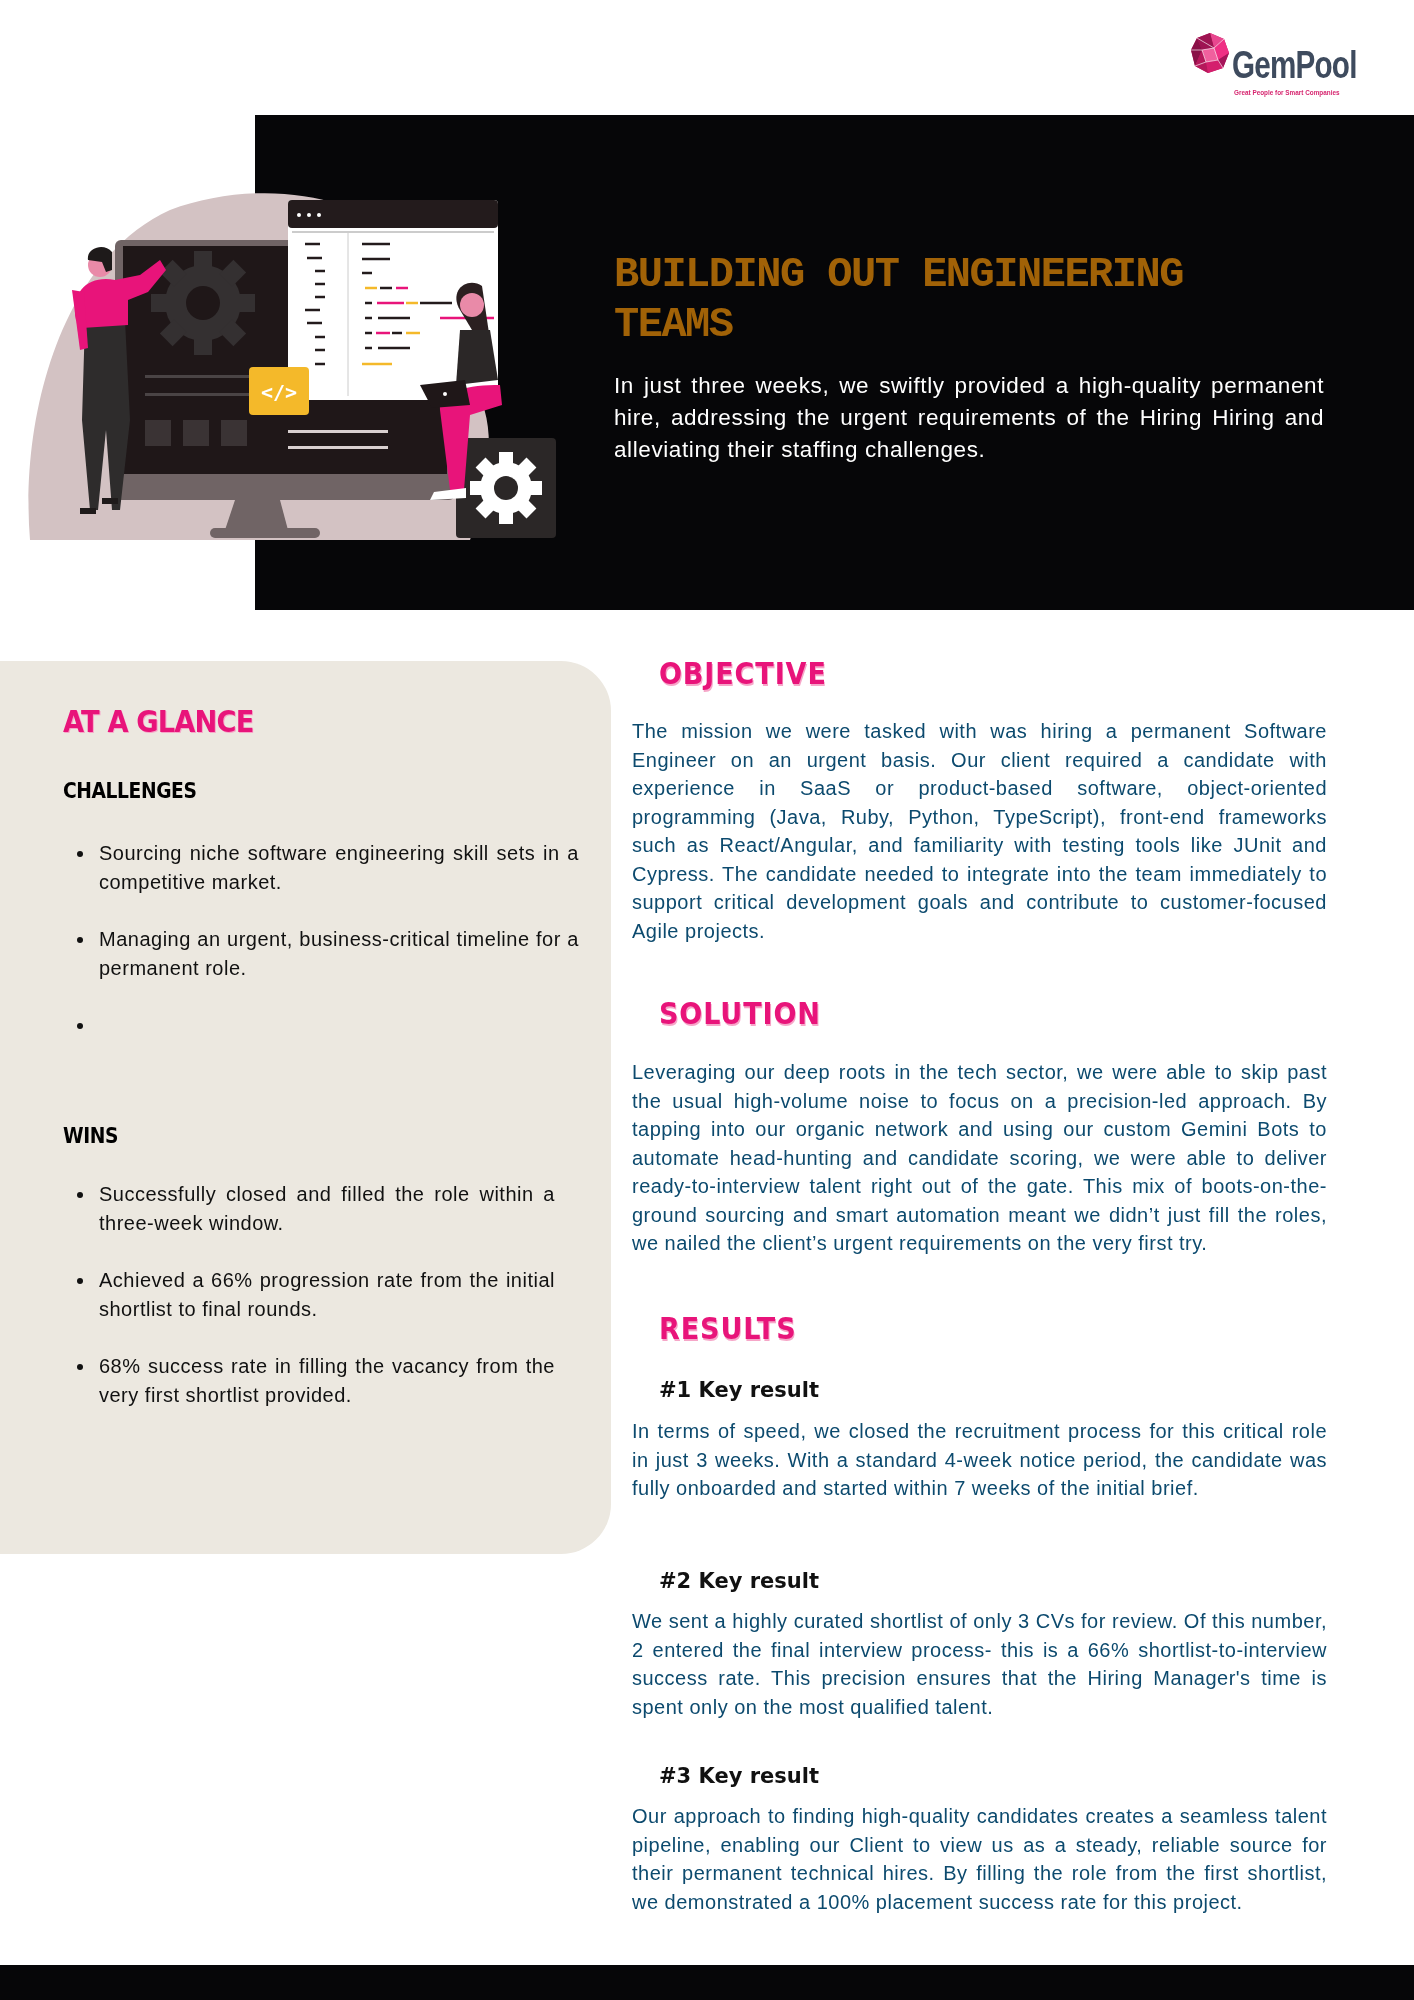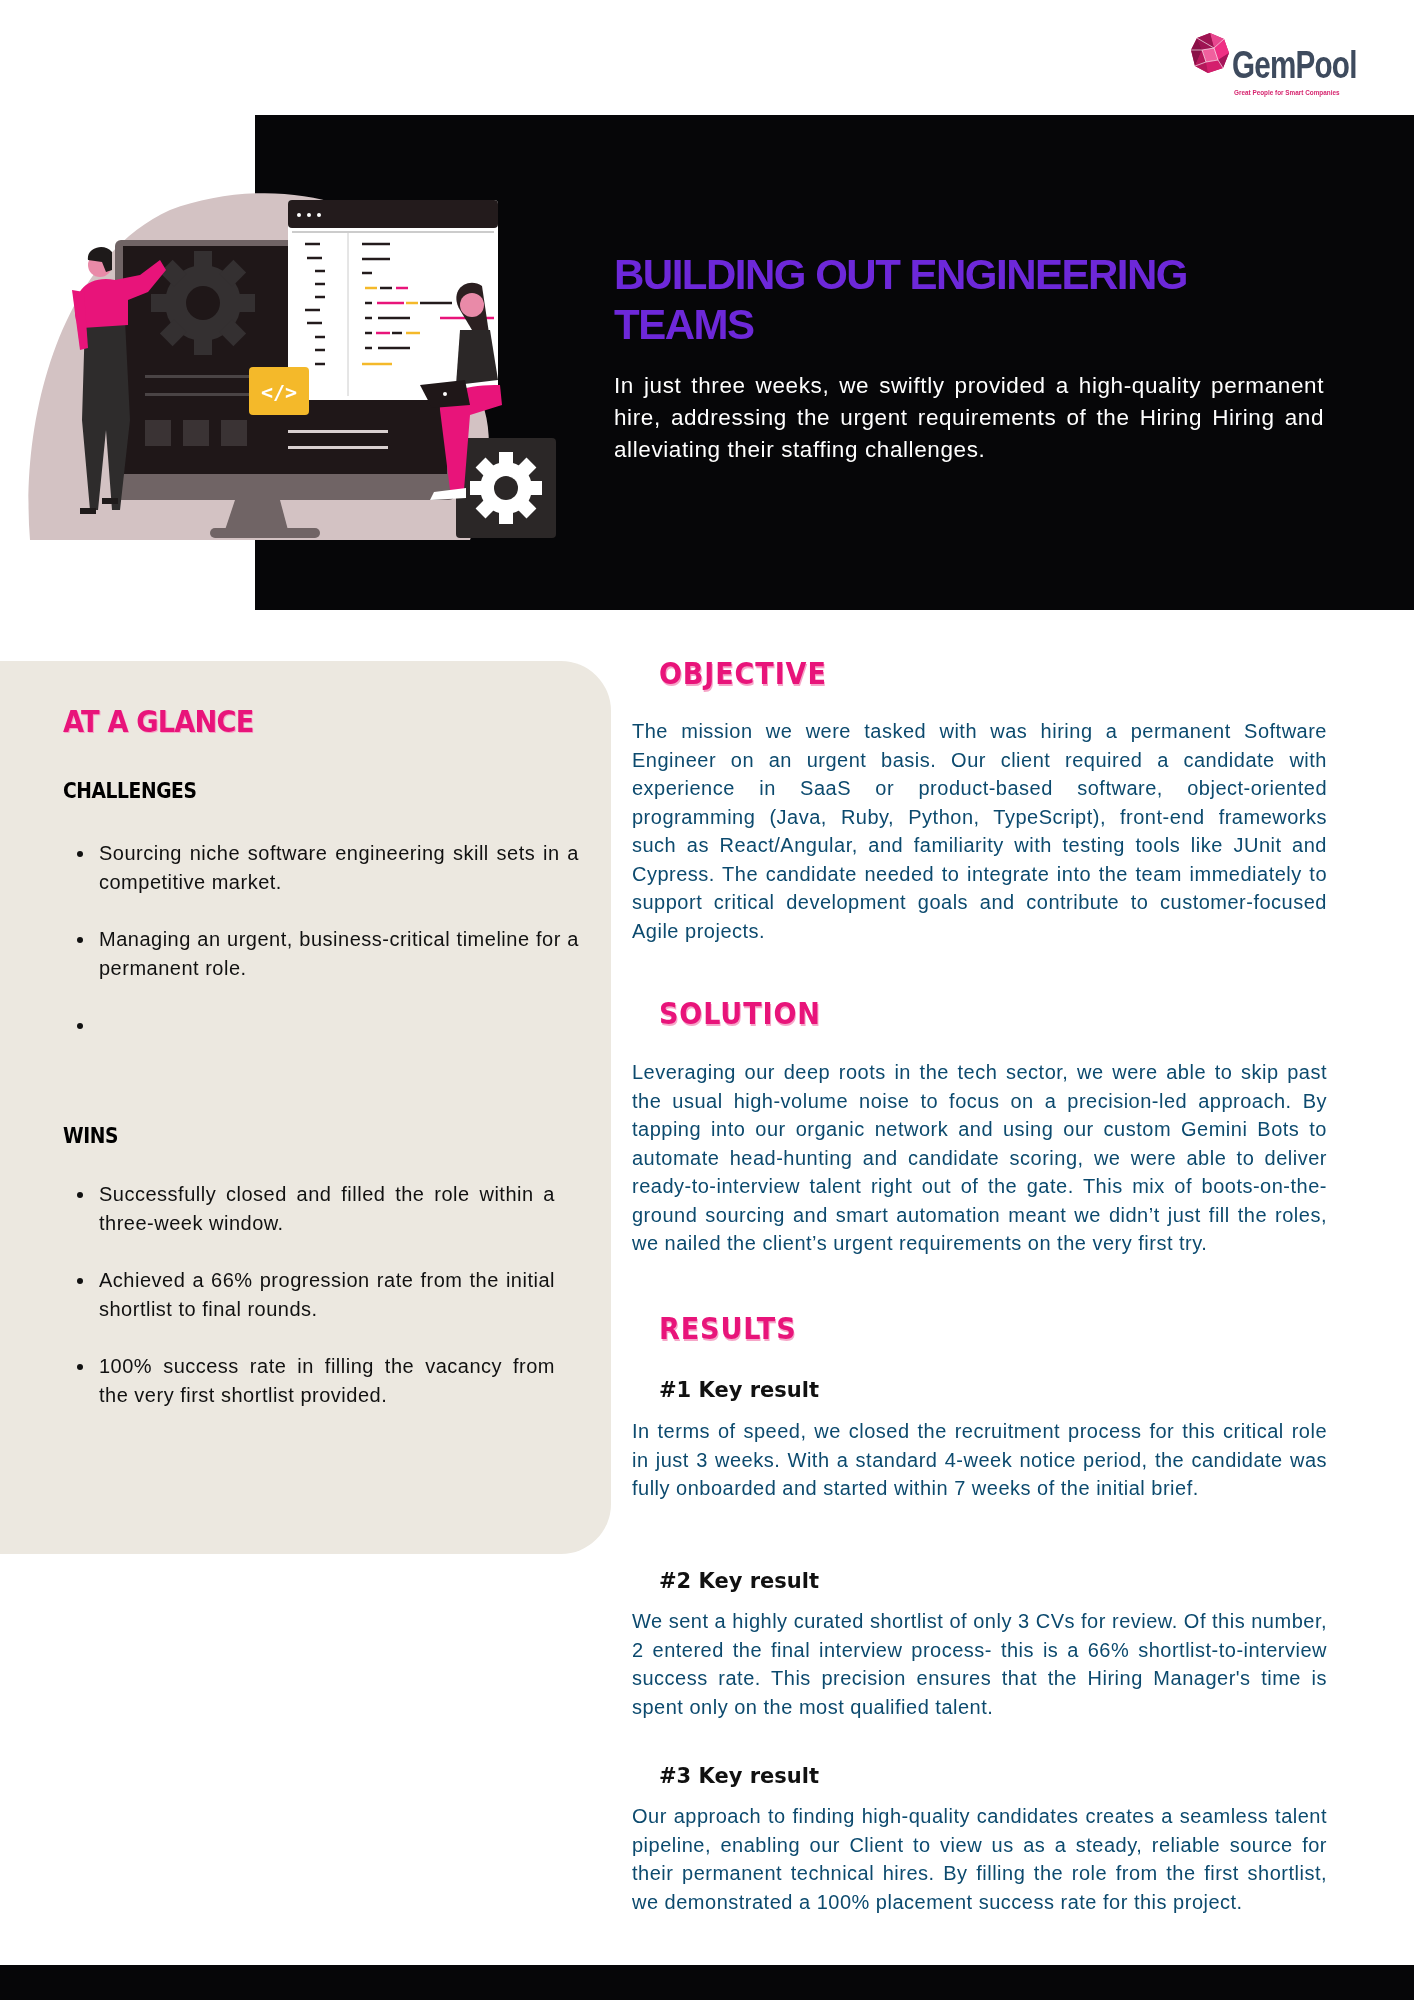--- a/index.html
+++ b/index.html
@@ -8,21 +8,21 @@
 
   
   .logo { position: absolute; left: 1190px; top: 32px; width: 170px; height: 66px; text-align: right; }
   .logo-gem { position: absolute; left: 0; top: 0; width: 40px; height: 42px; }
   .logo-word { position: absolute; left: 42px; top: 12px; font-family: "Liberation Sans", sans-serif; font-weight: 700; font-size: 38px; letter-spacing: -1px; color: #3e4b5e; transform: scaleX(0.78); transform-origin: left top; }
   .logo-tag { position: absolute; left: 44px; top: 56px; font-size: 7.5px; font-weight: 700; color: #d6246e; white-space: nowrap; transform: scaleX(0.85); transform-origin: left top; }
 
   
   .hero-bg { position: absolute; left: 255px; top: 115px; width: 1159px; height: 495px; background: #060608; }
   .hero-illustration { position: absolute; left: 20px; top: 180px; width: 560px; height: 370px; }
-  .hero-title { position: absolute; left: 614px; top: 250px; width: 700px; font-family: Liberation Sans, sans-serif; font-weight: 700; font-size: 42px; line-height: 50px; color: #6d28d9; letter-spacing: -1.5px; }
+  .hero-title { position: absolute; left: 614px; top: 250px; width: 700px; font-family: Liberation Mono, monospace; font-weight: 700; font-size: 42px; line-height: 50px; color: #a16207; letter-spacing: -1.5px; }
   .hero-sub { position: absolute; left: 614px; top: 370px; width: 710px; font-size: 22.5px; line-height: 32px; color: #ffffff; text-align: justify; letter-spacing: 0.6px; }
 
   
   .glance { position: absolute; left: 0; top: 661px; width: 611px; height: 893px; background: #ece8e0; border-radius: 0 50px 50px 0; }
   .glance h2 { position: absolute; left: 63px; top: 42px; font-family: "DejaVu Sans", sans-serif; font-weight: 700; font-size: 31px; color: #e8147a; letter-spacing: -1px; transform: scaleX(0.88); transform-origin: left top; text-shadow: 1px 1px 0 #f6a6c8; }
   .glance h3 { position: absolute; left: 63px; font-family: "DejaVu Sans", sans-serif; font-weight: 700; font-size: 22px; color: #000; transform: scaleX(0.85); transform-origin: left top; letter-spacing: -0.5px; }
   .glance h3.challenges { top: 117px; }
   .glance h3.wins { top: 462px; }
   .glance ul { position: absolute; left: 99px; list-style: none; }
   .glance ul.challenge-list { top: 178px; width: 480px; }
@@ -187,21 +187,21 @@
   <h3 class="challenges">CHALLENGES</h3>
   <ul class="challenge-list">
     <li><span class="bullet"></span><span>Sourcing niche software engineering skill sets in a competitive market.</span></li>
     <li><span class="bullet"></span><span>Managing an urgent, business-critical timeline for a permanent role.</span></li>
     <li><span class="bullet"></span></li>
   </ul>
   <h3 class="wins">WINS</h3>
   <ul class="wins-list">
     <li><span class="bullet"></span><span>Successfully closed and filled the role within a three-week window.</span></li>
     <li><span class="bullet"></span><span>Achieved a 66% progression rate from the initial shortlist to final rounds.</span></li>
-    <li><span class="bullet"></span><span>100% success rate in filling the vacancy from the very first shortlist provided.</span></li>
+    <li><span class="bullet"></span><span>68% success rate in filling the vacancy from the very first shortlist provided.</span></li>
   </ul>
 </section>
 
 <h2 class="sec-head" style="top:656px;">OBJECTIVE</h2>
 <p class="para" style="top:717px;">The mission we were tasked with was hiring a permanent Software Engineer on an urgent basis. Our client required a candidate with experience in SaaS or product-based software, object-oriented programming (Java, Ruby, Python, TypeScript), front-end frameworks such as React/Angular, and familiarity with testing tools like JUnit and Cypress. The candidate needed to integrate into the team immediately to support critical development goals and contribute to customer-focused Agile projects.</p>
 
 <h2 class="sec-head" style="top:996px;">SOLUTION</h2>
 <p class="para" style="top:1058px;">Leveraging our deep roots in the tech sector, we were able to skip past the usual high-volume noise to focus on a precision-led approach. By tapping into our organic network and using our custom Gemini Bots to automate head-hunting and candidate scoring, we were able to deliver ready-to-interview talent right out of the gate. This mix of boots-on-the-ground sourcing and smart automation meant we didn’t just fill the roles, we nailed the client’s urgent requirements on the very first try.</p>
 
 <h2 class="sec-head" style="top:1311px;">RESULTS</h2>

